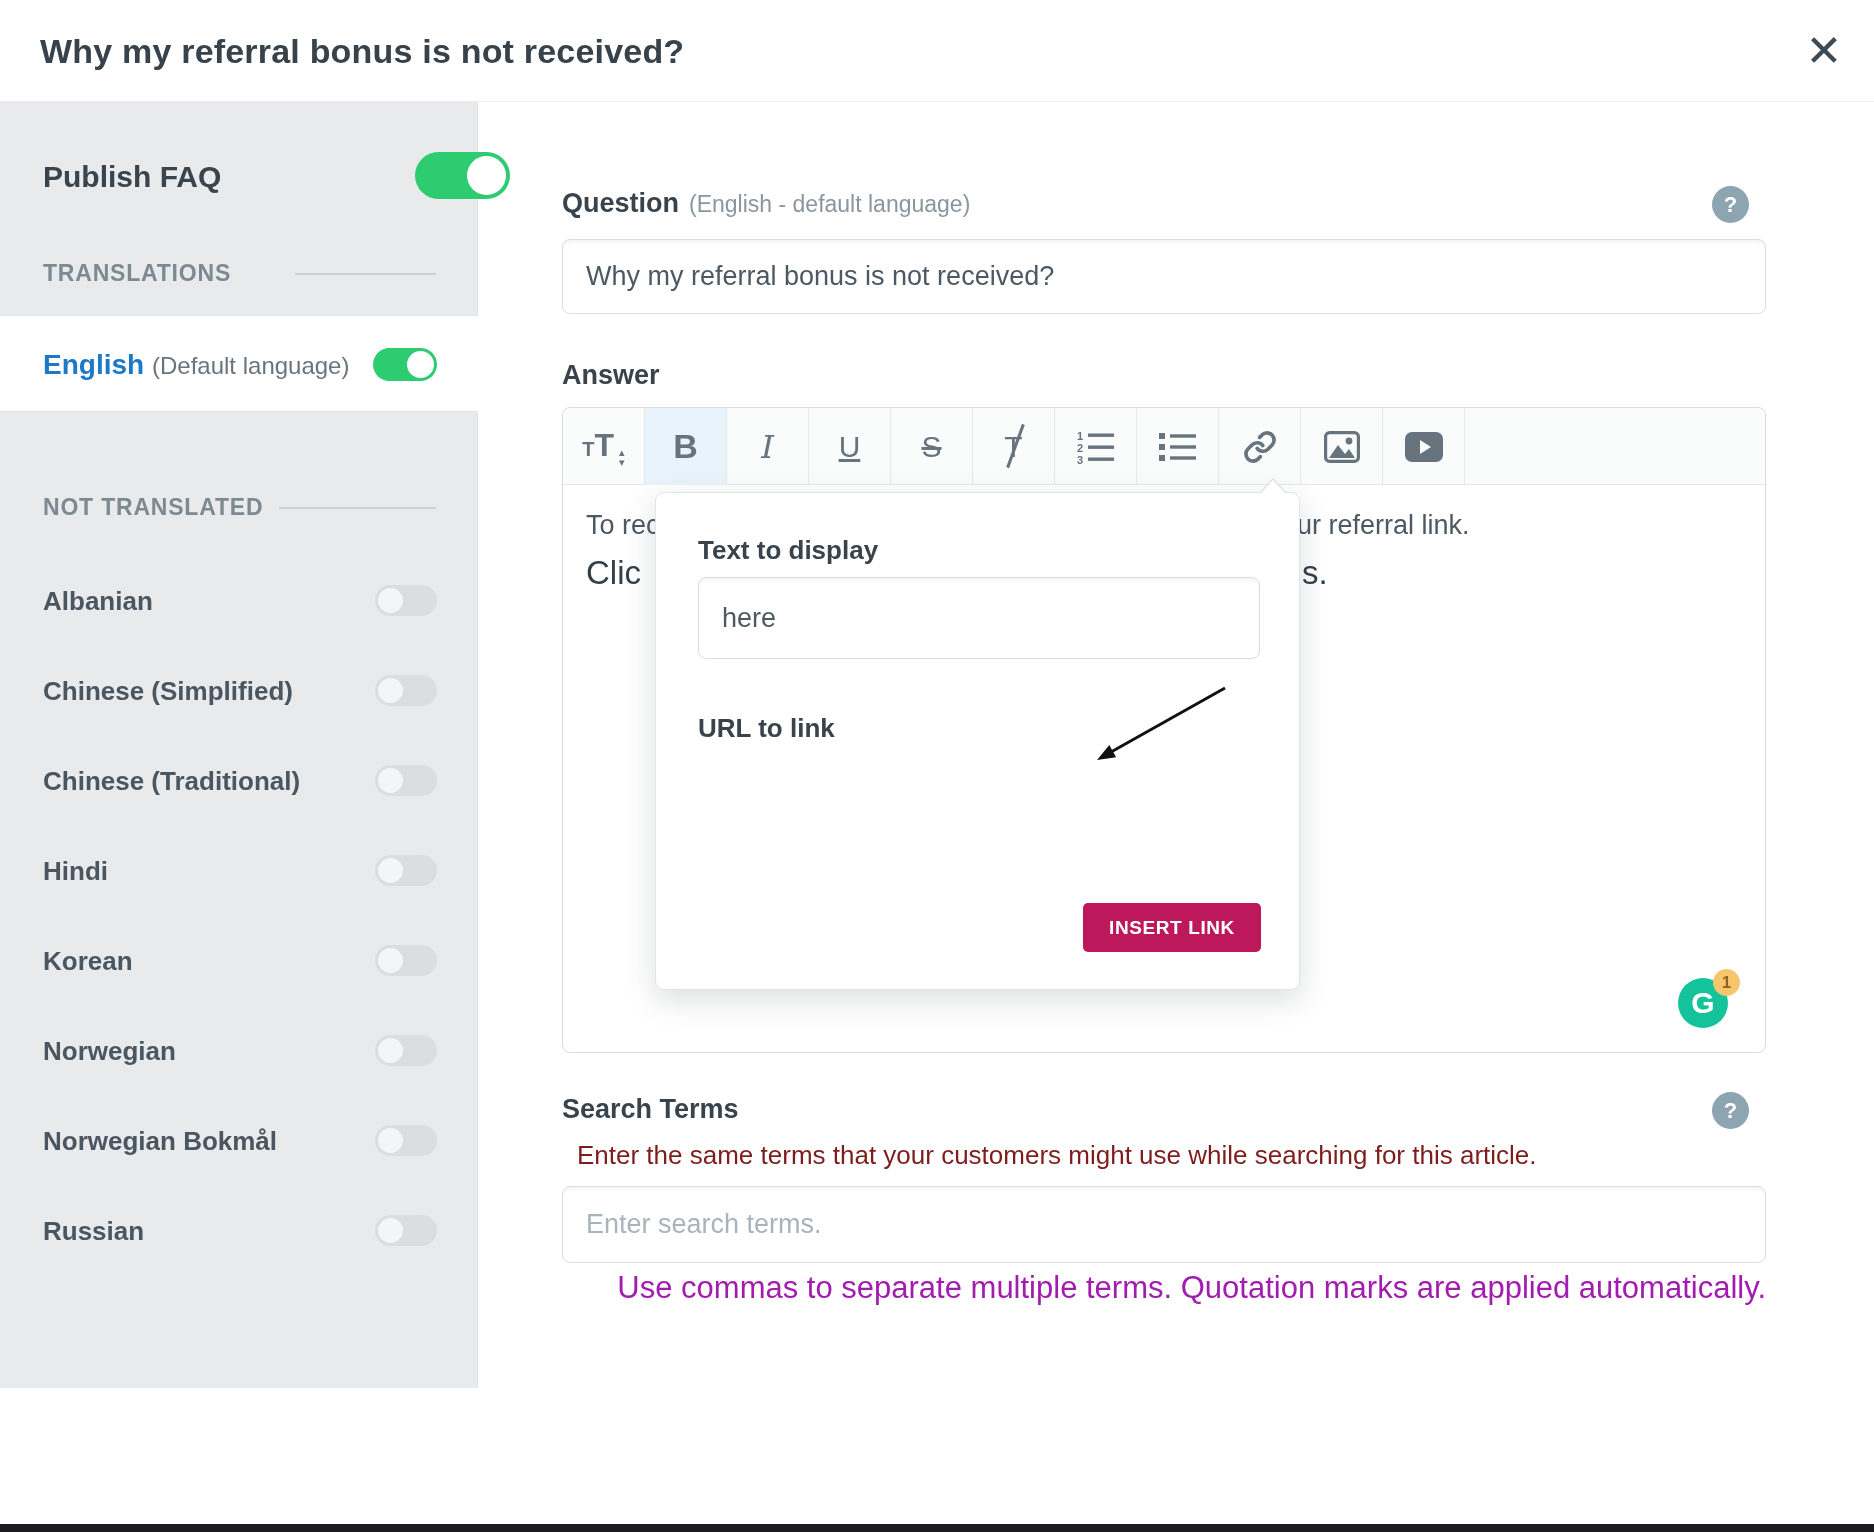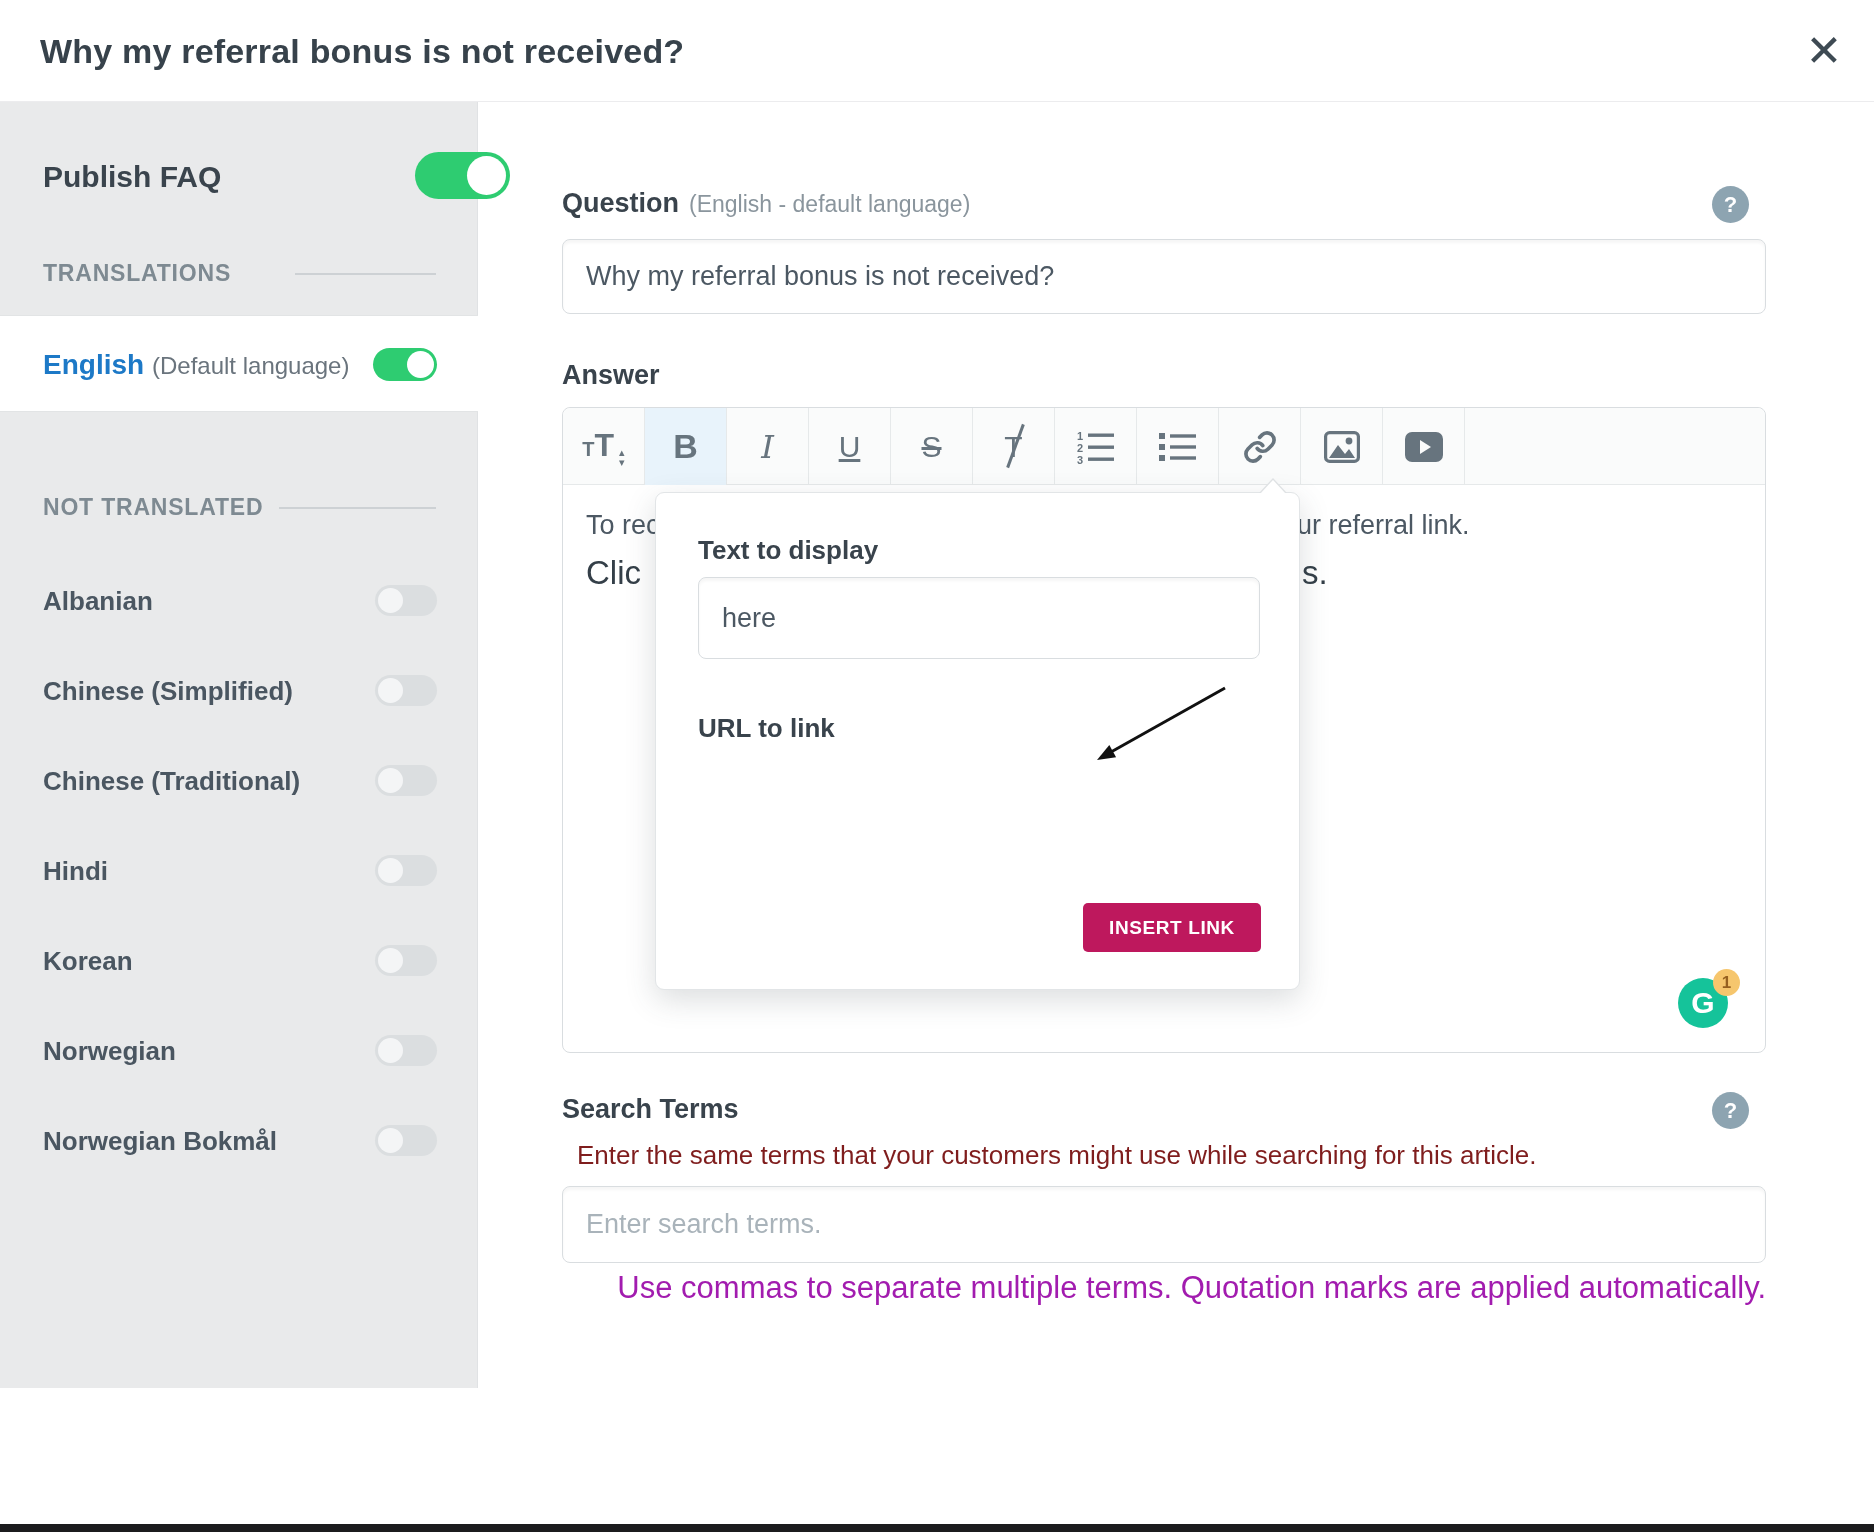--- a/index.html
+++ b/index.html
@@ -173,20 +173,26 @@
       <span class="toggle off tg-lang">
           <span class="knob"></span>
         </span>
     </div>
     <div class="lang-row" style="top:1022px">
       <span class="name">Norwegian Bokmål</span>
       <span class="toggle off tg-lang">
           <span class="knob"></span>
         </span>
     </div>
+    <div class="lang-row" style="top:1112px">
+      <span class="name">Russian</span>
+      <span class="toggle off tg-lang">
+          <span class="knob"></span>
+        </span>
+    </div>
   </div>
 
   <div class="fld-label q-label">
     <span>Question</span><span class="note">(English - default language)</span>
   </div>
   <div class="help-dot q-help">?</div>
   <input class="text-input q-input" value="Why my referral bonus is not received?" style="">
 
   <div class="fld-label a-label">Answer</div>
 

